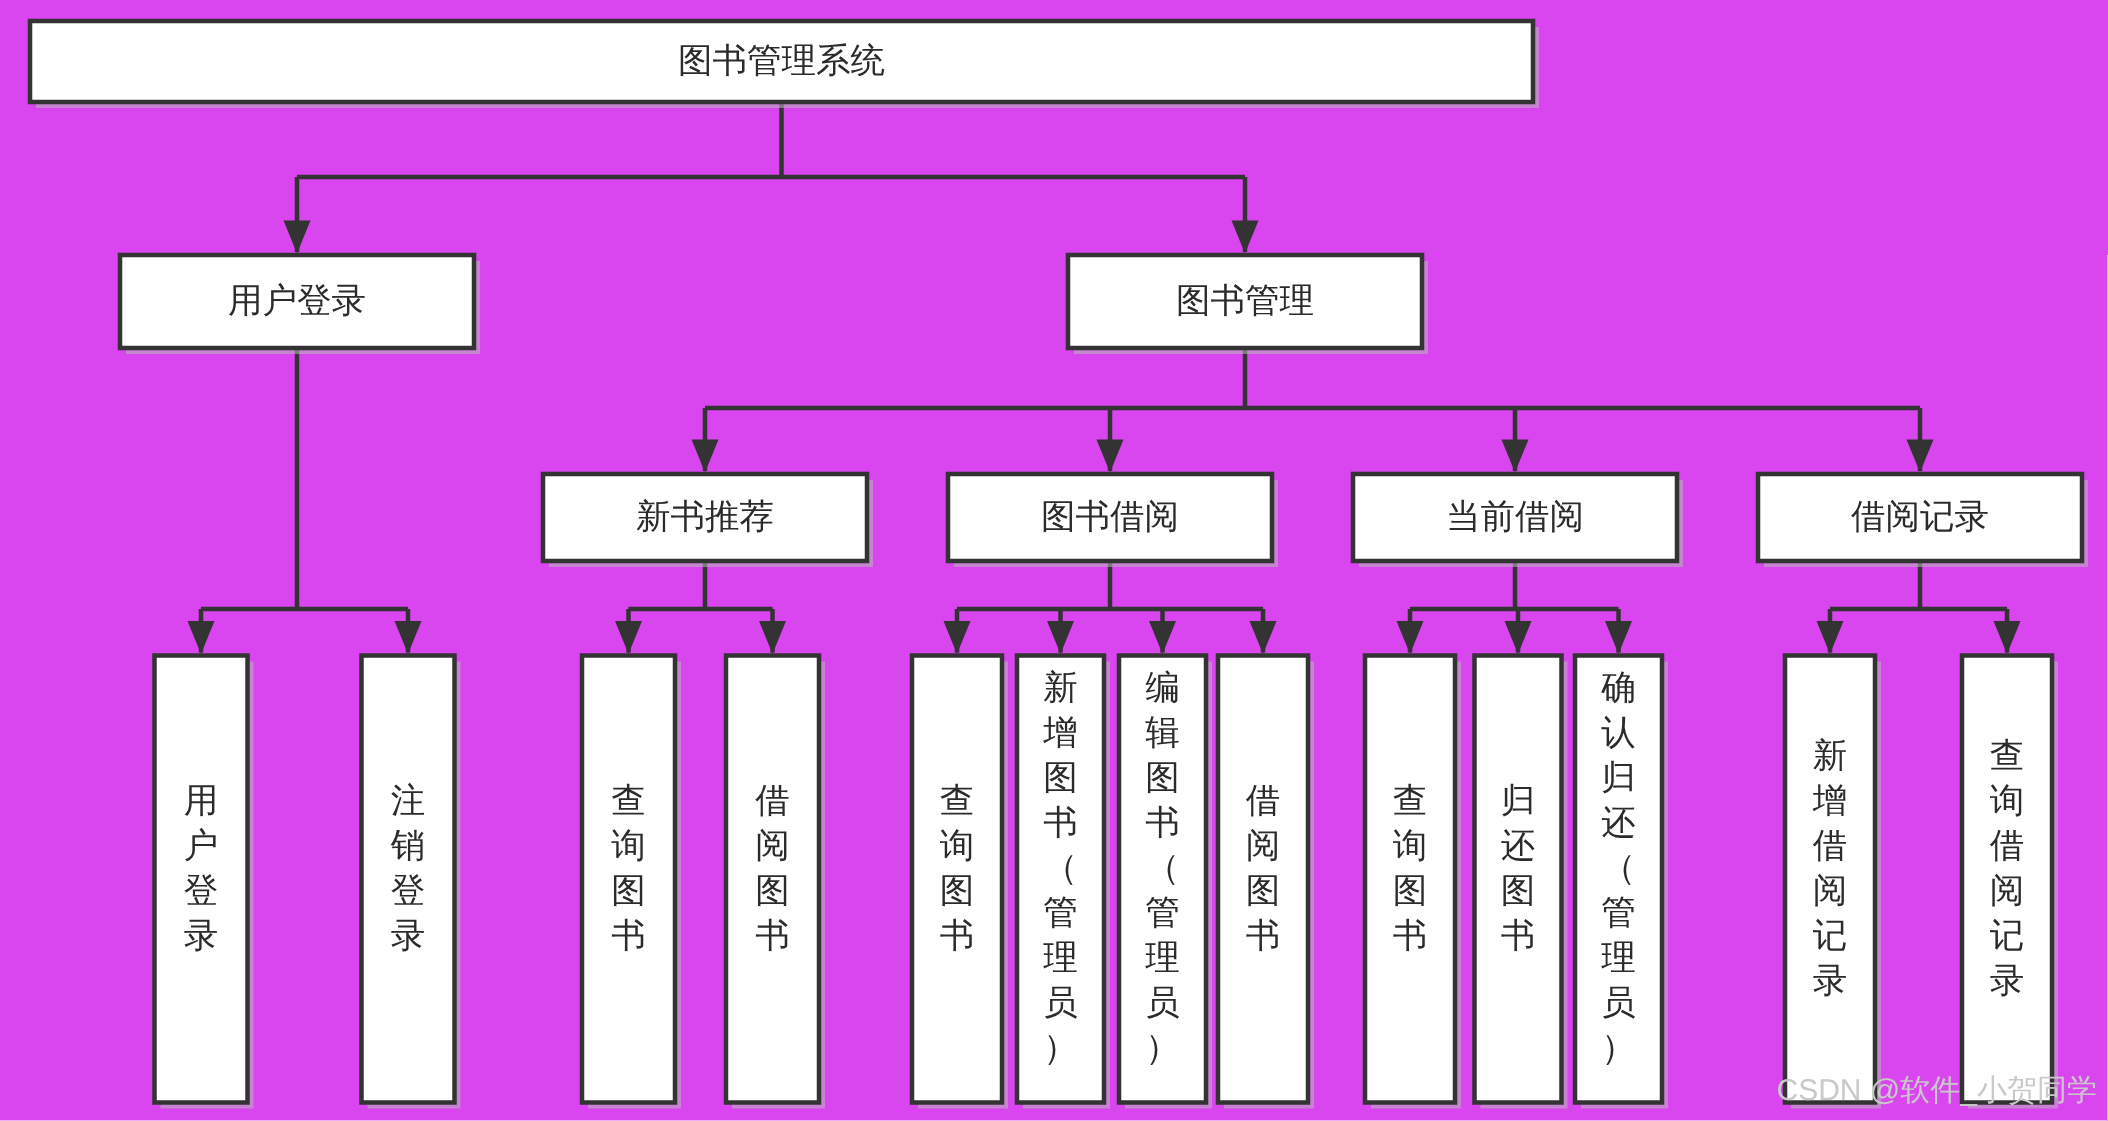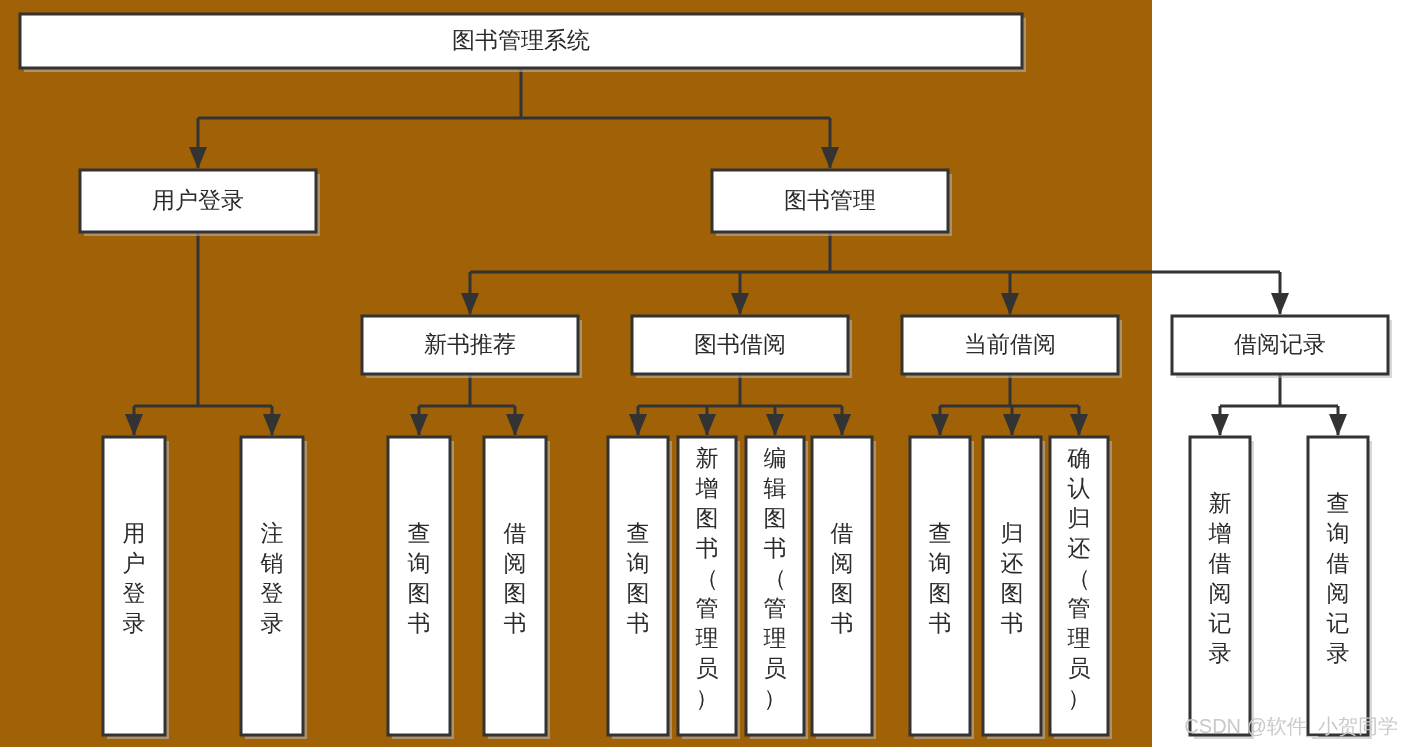--- a/index.html
+++ b/index.html
@@ -8,23 +8,23 @@
     background: #ffffff;
   }
   body {
     width: 1405px;
     height: 747px;
     font-family: "Liberation Sans", "DejaVu Sans", sans-serif;
     overflow: hidden;
   }
   #diagram-root {
     position: relative;
-    width: 1152px;
+    width: 1405px;
     height: 747px;
-    background: #a16207;
+    background: #d946ef;
   }
   svg.chart-svg {
     position: absolute;
     left: 0;
     top: 0;
     width: 1405px;
     height: 747px;
     display: block;
   }
   .node-box {

